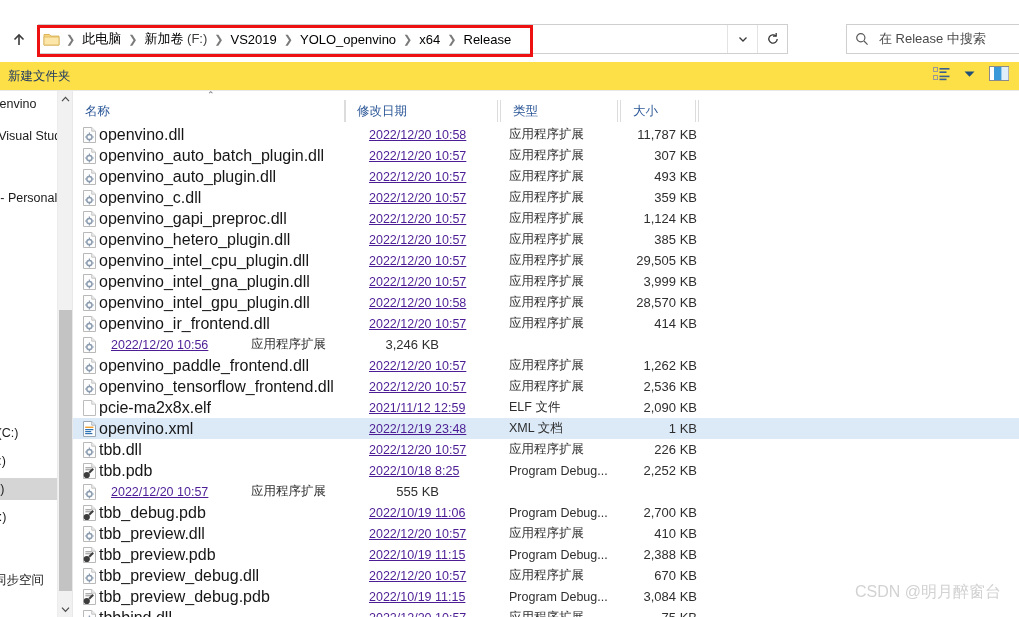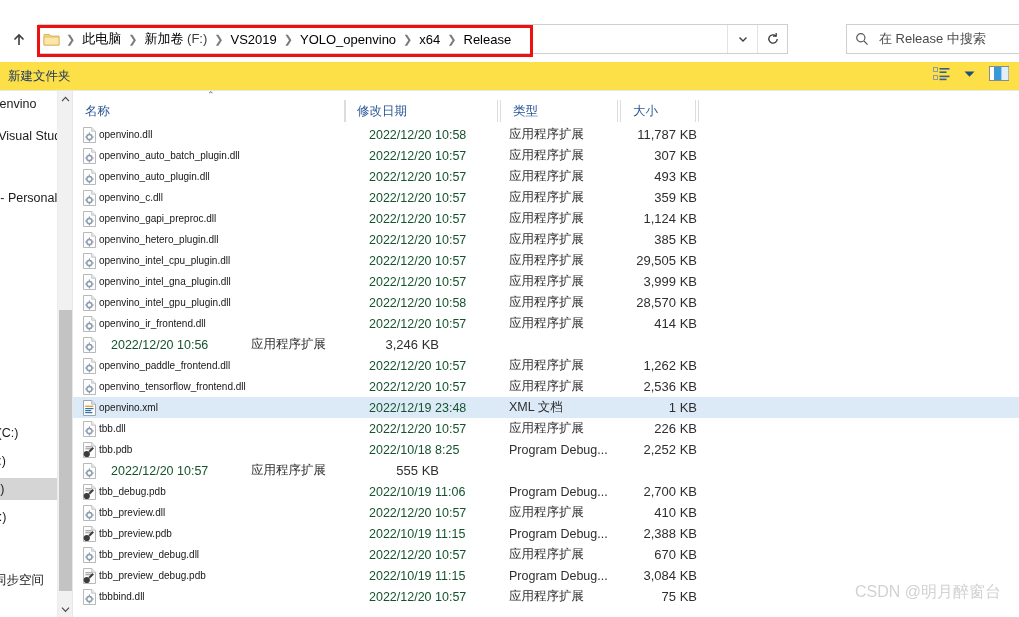--- a/index.html
+++ b/index.html
@@ -252,33 +252,34 @@
   .c-icon {
     width: 26px;
     display: flex;
     align-items: center;
     justify-content: flex-start;
     padding-left: 9px;
     flex: 0 0 auto;
   }
   .c-name {
     width: 258px;
-    font-size: 10px;
+    font-size: 16px;
     color: #161616;
     white-space: nowrap;
     overflow: hidden;
     flex: 0 0 auto;
   }
   .c-date {
     width: 152px;
     font-size: 12.5px;
-    color: #14532d;
+    color: #4c1d95;
     padding-left: 12px;
     white-space: nowrap;
     flex: 0 0 auto;
+    text-decoration: underline;
   }
   .c-type {
     width: 120px;
     font-size: 12.5px;
     color: #2e2e2e;
     white-space: nowrap;
     flex: 0 0 auto;
   }
   .c-size {
     width: 78px;
@@ -646,20 +647,32 @@
             <path d="M9.7 0.5 v3.7 h3.8" fill="#ededed" stroke="#b9b9b9" stroke-width="0.8"></path>
             <circle cx="7.4" cy="10" r="2.6" fill="none" stroke="#8a9bb0" stroke-width="1.5"></circle>
             <path d="M7.4 5.6 v1.3 M7.4 13.1 v1.3 M3 10 h1.3 M10.5 10 h1.3" stroke="#8a9bb0" stroke-width="1.2"></path>
           </svg>
         </div>
         <div class="c-name">openvino_tensorflow_frontend.dll</div>
         <div class="c-date">2022/12/20 10:57</div>
         <div class="c-type">应用程序扩展</div>
         <div class="c-size">2,536 KB</div>
       </div>
+      <div class="row">
+        <div class="c-icon">
+          <svg width="15" height="16" viewBox="0 0 15 16">
+            <path d="M1.5 0.5 h8.2 l3.8 3.7 v11.3 h-12 Z" fill="#ffffff" stroke="#bdbdbd" stroke-width="1"></path>
+            <path d="M9.7 0.5 v3.7 h3.8" fill="#f0f0f0" stroke="#bdbdbd" stroke-width="0.8"></path>
+          </svg>
+        </div>
+        <div class="c-name">pcie-ma2x8x.elf</div>
+        <div class="c-date">2021/11/12 12:59</div>
+        <div class="c-type">ELF 文件</div>
+        <div class="c-size">2,090 KB</div>
+      </div>
       <div class="row sel">
         <div class="c-icon">
           <svg width="15" height="16" viewBox="0 0 15 16">
             <path d="M1.5 0.5 h8.2 l3.8 3.7 v11.3 h-12 Z" fill="#fdfdfd" stroke="#9aa7b5" stroke-width="1"></path>
             <path d="M9.7 0.5 v3.7 h3.8" fill="#e4e9ee" stroke="#9aa7b5" stroke-width="0.8"></path>
             <rect x="3.2" y="5.6" width="8.2" height="1.4" fill="#f0a030"></rect>
             <rect x="3.2" y="8" width="8.2" height="1.2" fill="#2e74b5"></rect>
             <rect x="3.2" y="10" width="6" height="1.2" fill="#2e74b5"></rect>
             <rect x="3.2" y="12" width="7.2" height="1.2" fill="#2e74b5"></rect>
           </svg>

